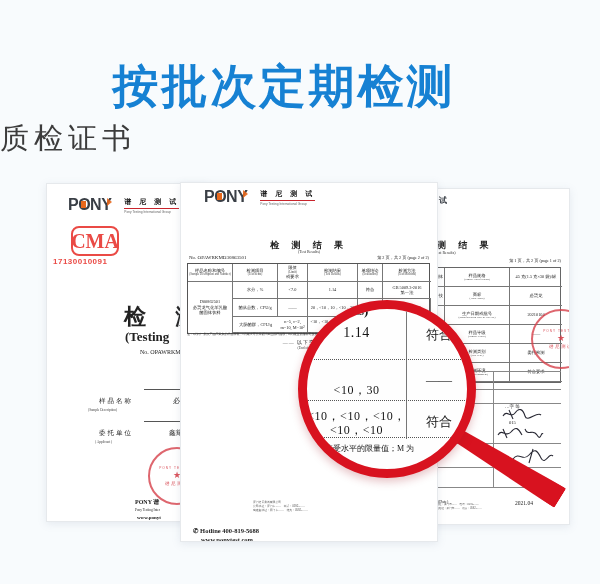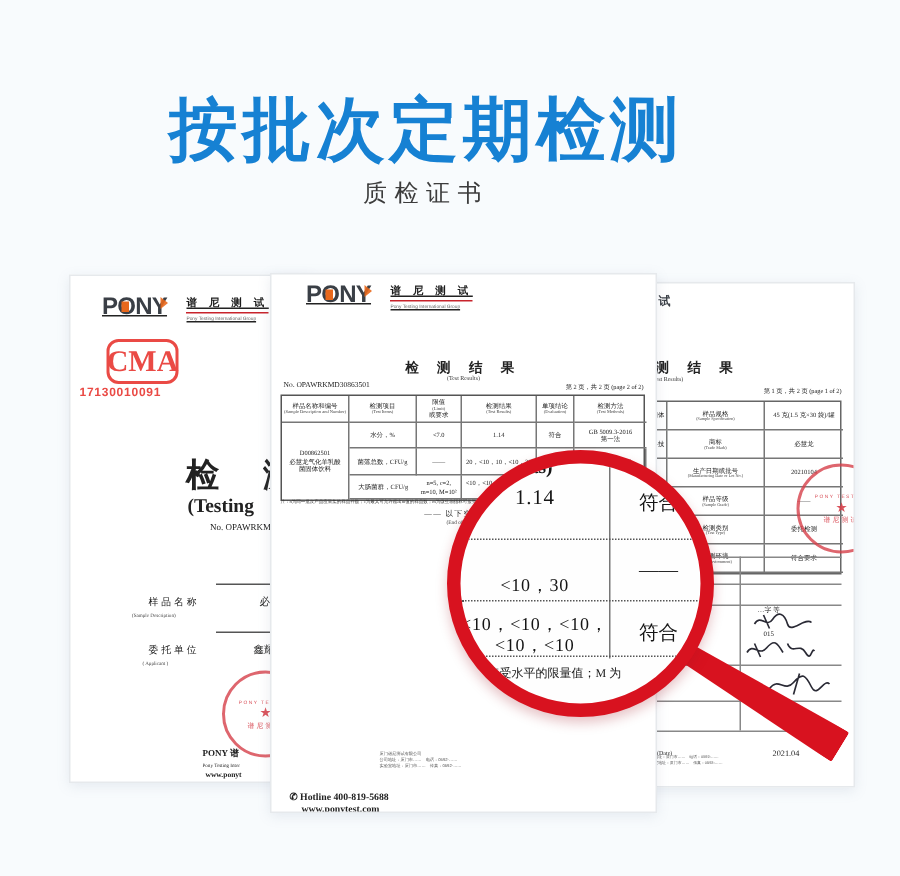--- a/index.html
+++ b/index.html
@@ -2,33 +2,33 @@
 <html><head>
 <meta charset="utf-8">
 <style>
   html,body{margin:0;padding:0;}
   body{width:600px;height:584px;background:#f8fbfd;font-family:"Liberation Sans",sans-serif;overflow:hidden;}
   .page{position:relative;width:568px;height:584px;}
 
   
   .title{position:absolute;top:56px;left:0;width:100%;text-align:center;
          font-size:46px;font-weight:800;color:#1681d3;letter-spacing:3px;}
-  .subtitle{position:absolute;top:119px;left:0;width:100%;text-align:center;
-            font-size:16px;color:#3c3c3c;letter-spacing:5px;}
+  .subtitle{position:absolute;top:119px;left:0;width:100%;text-align:left;
+            font-size:29px;color:#3c3c3c;letter-spacing:5px;}
 
   
   .cert{position:absolute;background:#fff;border:1px solid #e6e9ec;
         box-shadow:0 2px 8px rgba(130,145,165,.16);overflow:hidden;color:#222;}
   .cert.left {left:46px; top:183px;width:160px;height:337px;z-index:1;}
   .cert.mid  {left:180px;top:182px;width:256px;height:358px;z-index:2;}
   .cert.right{left:420px;top:188px;width:148px;height:335px;z-index:1;}
   .abs{position:absolute;}
 
   
-  .pony{position:absolute;display:flex;gap:13px;align-items:flex-start;text-decoration:underline;}
+  .pony{position:absolute;display:flex;gap:13px;align-items:flex-start;}
   .pony .word{font-weight:900;font-size:16px;line-height:1;color:#3a3f46;letter-spacing:-.5px;position:relative;}
   .pony .word .odot{position:absolute;left:13px;top:4px;width:5px;height:7px;background:#e8681c;}
   .pony .word::after{content:"";position:absolute;right:-1px;top:1px;border-left:5px solid #e8681c;
                      border-top:4px solid transparent;border-bottom:4px solid transparent;opacity:.9;}
   .pony .cnblock{display:flex;flex-direction:column;}
   .pony .cn{font-size:7px;font-weight:700;letter-spacing:3px;color:#1c1c1c;
             border-bottom:1.5px solid #c8242c;padding-bottom:1px;white-space:nowrap;}
   .pony .en{font-size:3.2px;color:#666;margin-top:1px;white-space:nowrap;}
 
   

